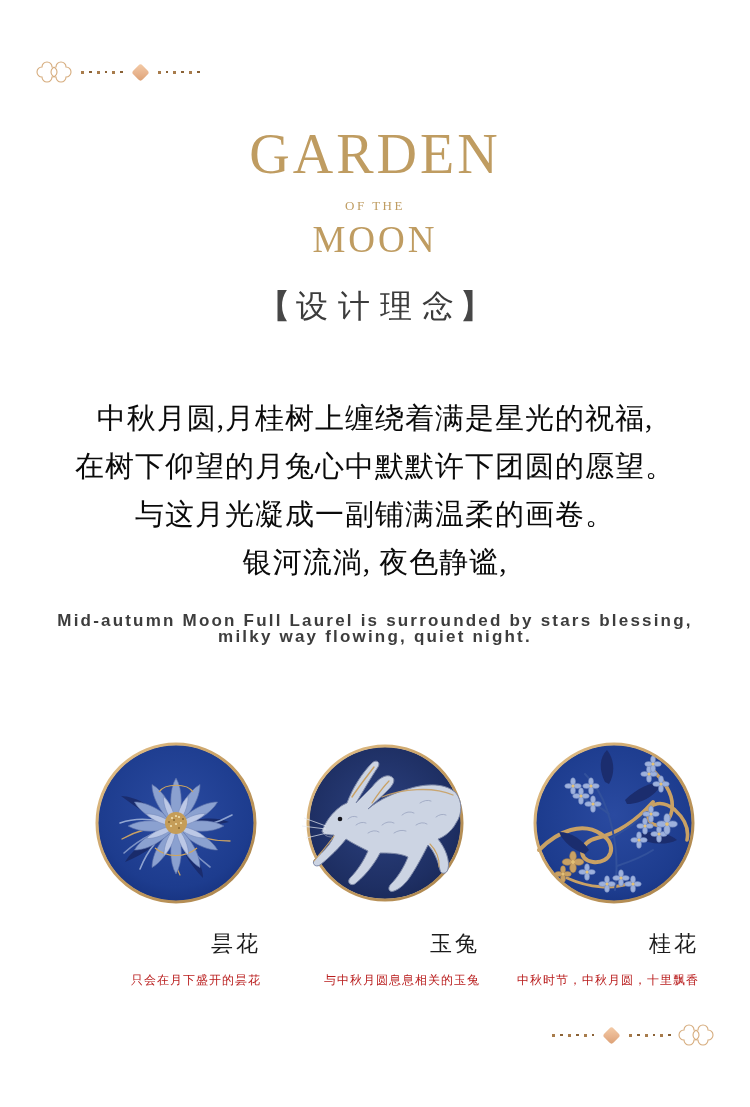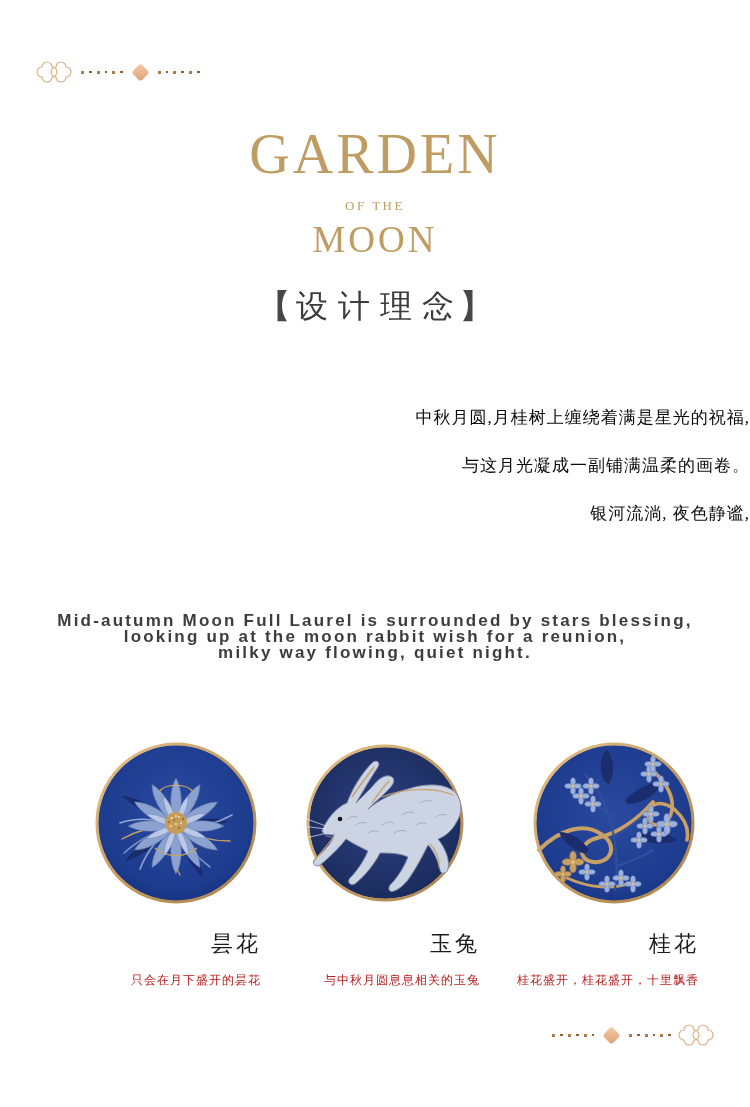--- a/index.html
+++ b/index.html
@@ -25,22 +25,22 @@
   .logo-of { font-size:13px; letter-spacing:2.5px; margin-top:16px; }
   .logo-moon { font-size:37px; letter-spacing:3px; margin-top:4px; }
 
   
   .heading { position:absolute; top:285px; left:0; right:0; text-align:center;
              font-size:32px; color:#3c3c3c; font-family:"Liberation Sans", sans-serif; }
   .heading-bracket { font-weight:bold; color:#474747; }
   .heading-text { letter-spacing:10px; margin-left:6px; margin-right:-4px; }
 
   
-  .cn { position:absolute; top:394px; left:0; right:0; text-align:right;
-        font-size:17px; line-height:48px; letter-spacing:1px; color:#0a0a0a;
+  .cn { position:absolute; top:394px; left:0; right:0; text-align:center;
+        font-size:29px; line-height:48px; letter-spacing:1px; color:#0a0a0a;
         font-family:"Liberation Serif", serif; }
 
   
   .en { position:absolute; top:613px; left:0; right:0; text-align:center;
         font-size:17px; line-height:16px; letter-spacing:2.2px;
         color:#3d3d3d; font-weight:bold; }
 
   
   .plates-row { position:absolute; top:737px; left:0; width:100%;
                 display:flex; justify-content:center; gap:9px; }
@@ -96,27 +96,27 @@
     <div class="logo-of">OF THE</div>
     <div class="logo-moon">MOON</div>
   </div>
 
   <div class="heading">
     <span class="heading-bracket">【</span><span class="heading-text">设计理念</span><span class="heading-bracket">】</span>
   </div>
 
   <div class="cn">
     <div>中秋月圆,月桂树上缠绕着满是星光的祝福,</div>
+    <div>在树下仰望的月兔心中默默许下团圆的愿望。</div>
     <div>与这月光凝成一副铺满温柔的画卷。</div>
     <div>银河流淌, 夜色静谧,</div>
   </div>
 
   <div class="en">
     <div>Mid-autumn Moon Full Laurel is surrounded by stars blessing,</div>
-    <div>looking up at the moon rabbit wish for a reunion,</div>
     <div>milky way flowing, quiet night.</div>
   </div>
 
   <div class="plates-row">
 
     <div class="plate-card">
       <div class="plate-figure">
         <svg width="170" height="170" viewBox="0 0 170 170">
           <defs>
             <radialGradient id="p1bg" cx="50%" cy="42%" r="68%">
@@ -332,21 +332,21 @@
           <g fill="#c9a164" stroke="#a8824b" stroke-width="0.5">
             <g transform="translate(44,124) scale(1.3)">
                 <use href="#osf"></use>
               </g>
             <use href="#osf" x="34" y="136"></use>
           </g>
           <circle cx="85" cy="85" r="79" fill="none" stroke="url(#rim3)" stroke-width="3"></circle>
         </svg>
       </div>
       <div class="plate-label">桂花</div>
-      <div class="plate-desc">桂花盛开，桂花盛开，十里飘香</div>
+      <div class="plate-desc">中秋时节，中秋月圆，十里飘香</div>
     </div>
 
   </div>
 
   <div class="ornament ornament-bottom">
     <div class="dots">
       <span class="dot"></span>
         <span class="dot"></span>
         <span class="dot"></span>
         <span class="dot"></span>

